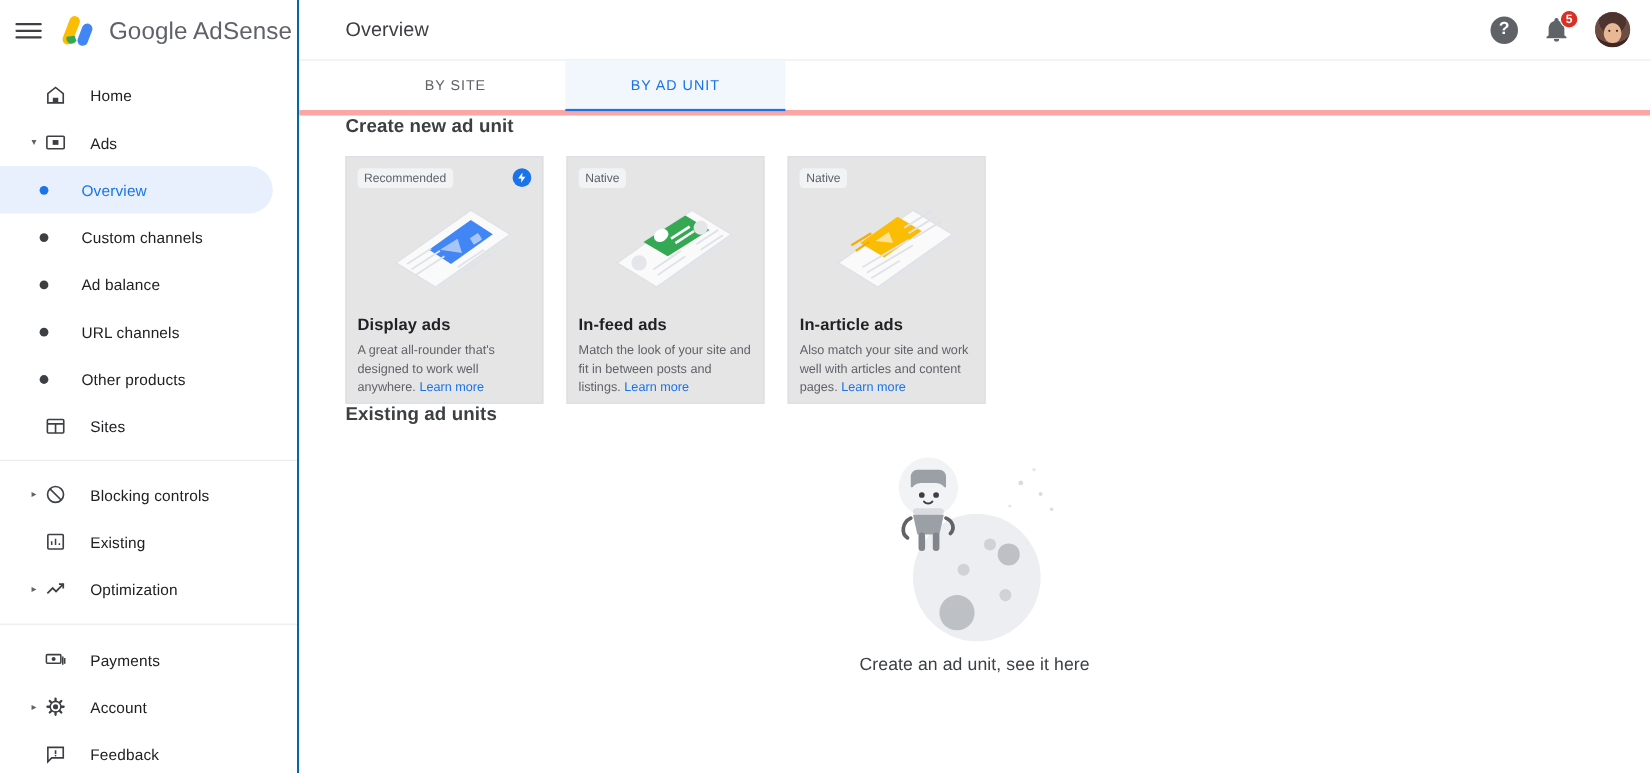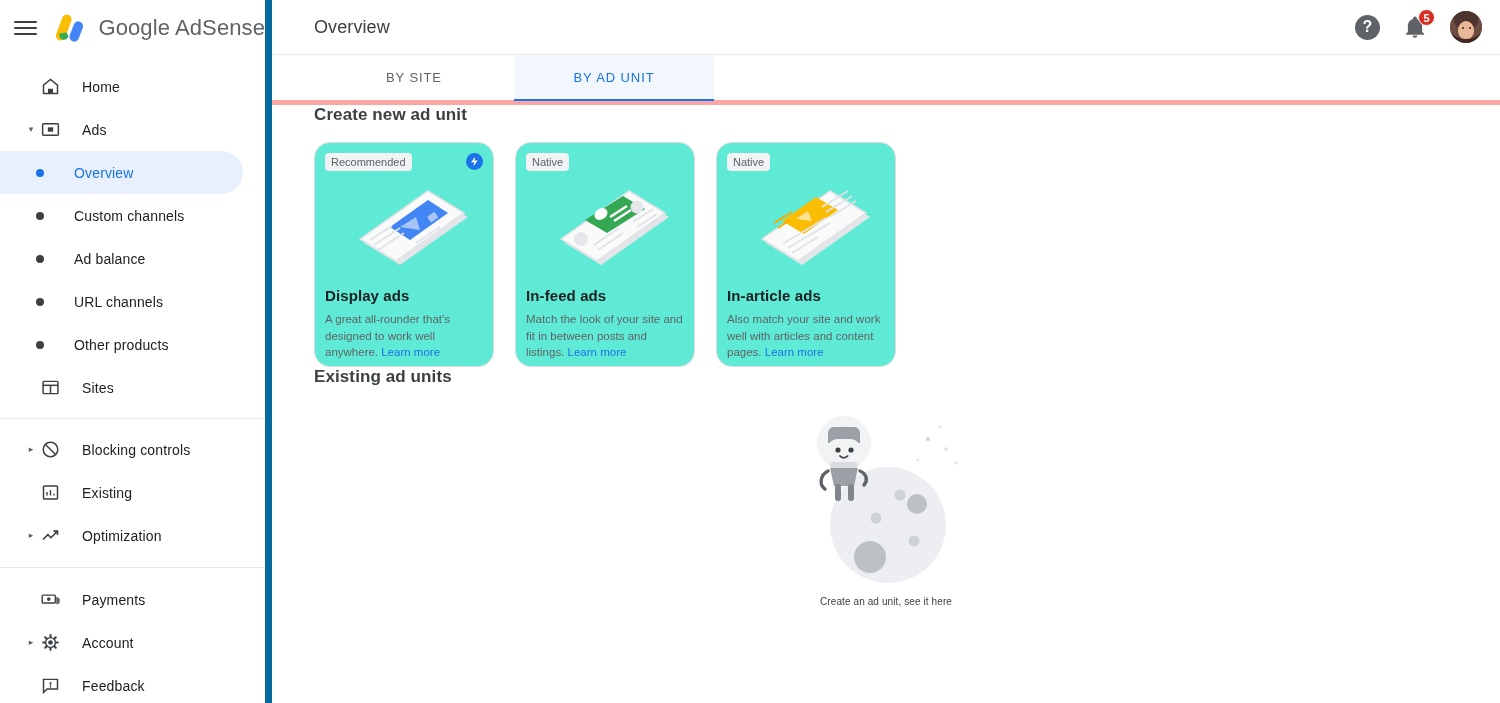--- a/index.html
+++ b/index.html
@@ -9,21 +9,21 @@
     background: #ffffff;
     overflow: hidden;
     color: #202124;
   }
   .app { display: flex; width: 1500px; height: 703px; position: relative; }
 
   
   .sidebar {
     width: 272px; height: 703px;
     background: #fff;
-    border-right: 7px solid #0369a1;
+    border-right: 2px solid #0369a1;
     flex: 0 0 272px;
     position: relative;
   }
   .brandbar {
     height: 55px; display: flex; align-items: center;
     padding-left: 14px; gap: 13px;
   }
   .hamburger {
     width: 24px; height: 24px; cursor: pointer;
     display: flex; flex-direction: column; justify-content: center; gap: 4px;
@@ -108,22 +108,22 @@
     height: 2.5px; background: #1a73e8;
   }
 
   .content { padding: 0 42px; }
   .section-title {
     font-size: 17px; color: #3c4043; margin-bottom: 17px; letter-spacing: .1px;
   }
 
   .cards { display: flex; gap: 21px; }
   .card {
-    width: 180px; height: 225px; border: 1px solid #dadce0; border-radius: 16px;
-    background: #5eead4; padding: 10px 10px 0 10px; cursor: pointer; position: relative;
+    width: 180px; height: 225px; border: 1px solid #dadce0; border-radius: 0;
+    background: #e5e5e5; padding: 10px 10px 0 10px; cursor: pointer; position: relative;
     display: flex; flex-direction: column;
   }
   .card-top { display: flex; align-items: flex-start; justify-content: space-between; height: 20px; }
   .chip {
     font-size: 11px; color: #5f6368; background: #f1f3f4;
     border-radius: 4px; padding: 2px 6px; line-height: 1.3;
   }
   .bolt {
     width: 17px; height: 17px; border-radius: 50%; background: #1a73e8;
     display: flex; align-items: center; justify-content: center; flex: 0 0 17px;
@@ -132,21 +132,21 @@
   .card-name { font-size: 15px; font-weight: bold; color: #202124; margin-top: 10px; letter-spacing: .1px; }
   .card-desc { font-size: 11.5px; color: #5f6368; line-height: 1.45; margin-top: 7px; }
   .learn { color: #1a73e8; cursor: pointer; }
 
   
   .empty {
     margin-top: 18px; display: flex; flex-direction: column;
     align-items: center; justify-content: flex-start; height: 240px;
   }
   .empty-art { width: 180px; height: 185px; }
-  .empty-text { font-size: 10px; color: #3c4043; margin-top: 6px; letter-spacing: .1px; }
+  .empty-text { font-size: 16px; color: #3c4043; margin-top: 6px; letter-spacing: .1px; }
 </style>
 </head>
 <body>
 
 <div class="app">
 
   <aside class="sidebar">
 
     <div class="brandbar">
       <div class="hamburger">

